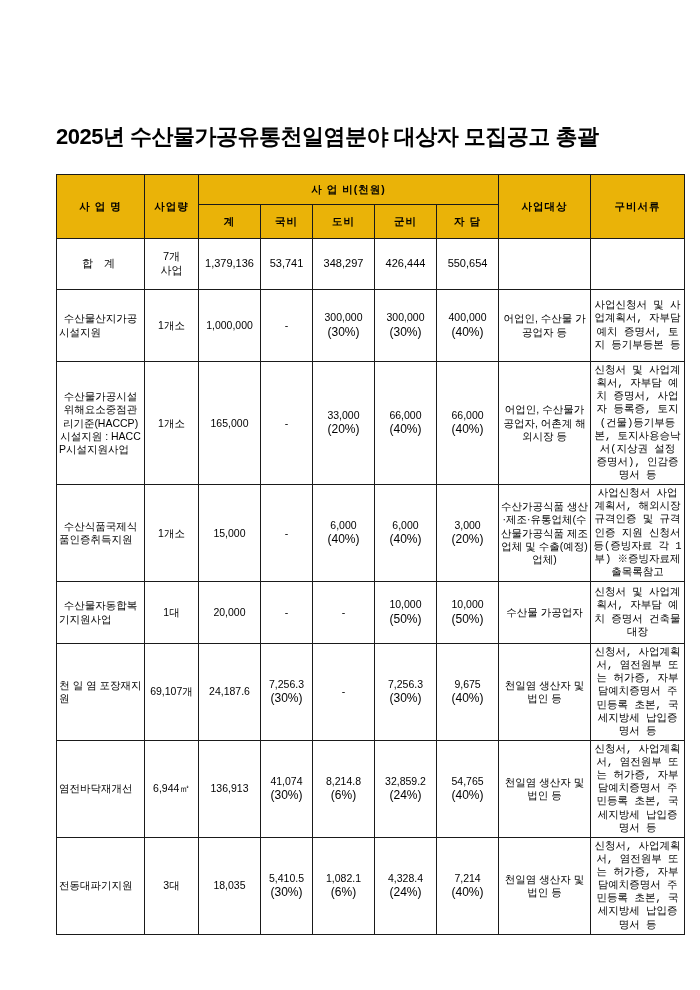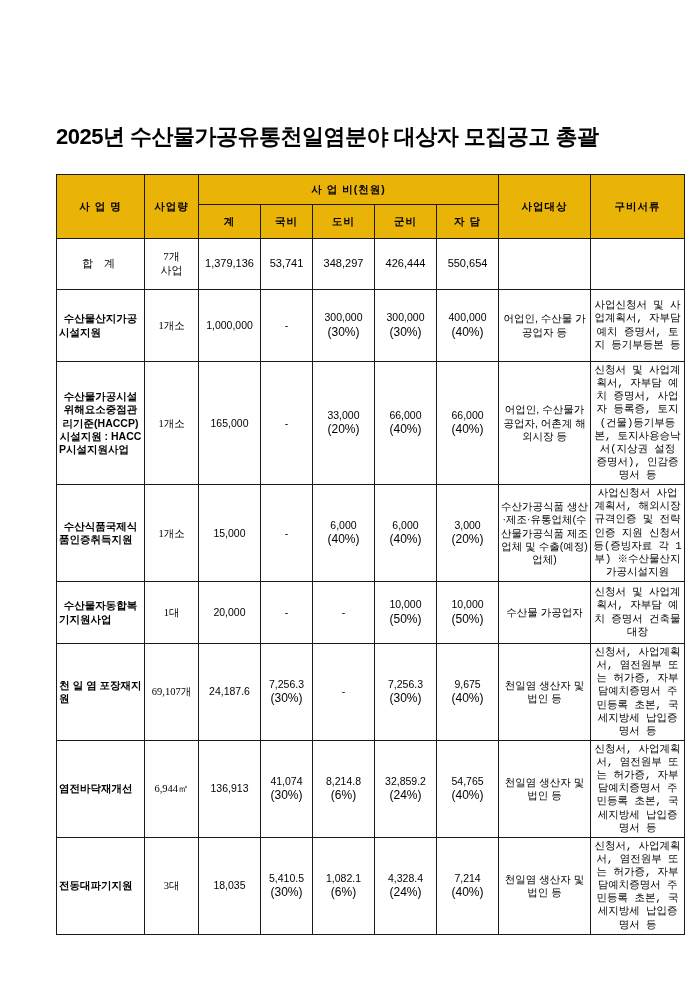--- a/index.html
+++ b/index.html
@@ -61,21 +61,20 @@
   .col-jadam  { width: 62px; }
   .col-target { width: 92px; }
   .col-docs   { width: 94px; }
 
   td.name {
     font-size: 11px;
     text-align: justify;
     text-align-last: justify;
     padding: 6px 8px;
     line-height: 1.5;
-    font-weight: bold;
   }
   td.name.center {
     text-align: center;
     text-align-last: center;
     letter-spacing: 2px;
   }
   td.num {
     font-size: 10.5px;
     white-space: nowrap;
   }
@@ -100,21 +99,20 @@
     font-size: 11px;
     font-weight: normal;
     height: 46px;
   }
   tr.total td.name {
     letter-spacing: 4px;
     text-align-last: center;
   }
   .qty-two {
     line-height: 1.3;
-    font-family: Liberation Serif, serif;
   }
   .head-top {
     height: 30px;
   }
   .head-sub {
     height: 34px;
   }
 </style>
 </head>
 <body>
@@ -187,21 +185,21 @@
         </tr>
         <tr style="height: 80px;">
           <td class="name">수산식품국제식품인증취득지원</td>
           <td class="num qty-two">1개소</td>
           <td class="num">15,000</td>
           <td class="num">-</td>
           <td class="num">6,000<span class="pct">(40%)</span></td>
           <td class="num">6,000<span class="pct">(40%)</span></td>
           <td class="num">3,000<span class="pct">(20%)</span></td>
           <td class="target">수산가공식품 생산·제조·유통업체(수산물가공식품 제조업체 및 수출(예정)업체)</td>
-          <td class="docs">사업신청서 사업계획서, 해외시장 규격인증 및 전략인증 지원 신청서 등(증빙자료 각 1부) ※수산물산지가공시설지원</td>
+          <td class="docs">사업신청서 사업계획서, 해외시장 규격인증 및 규격인증 지원 신청서 등(증빙자료 각 1부) ※증빙자료제출목록참고</td>
         </tr>
         <tr style="height: 62px;">
           <td class="name">수산물자동합복기지원사업</td>
           <td class="num qty-two">1대</td>
           <td class="num">20,000</td>
           <td class="num">-</td>
           <td class="num">-</td>
           <td class="num">10,000<span class="pct">(50%)</span></td>
           <td class="num">10,000<span class="pct">(50%)</span></td>
           <td class="target">수산물 가공업자</td>

